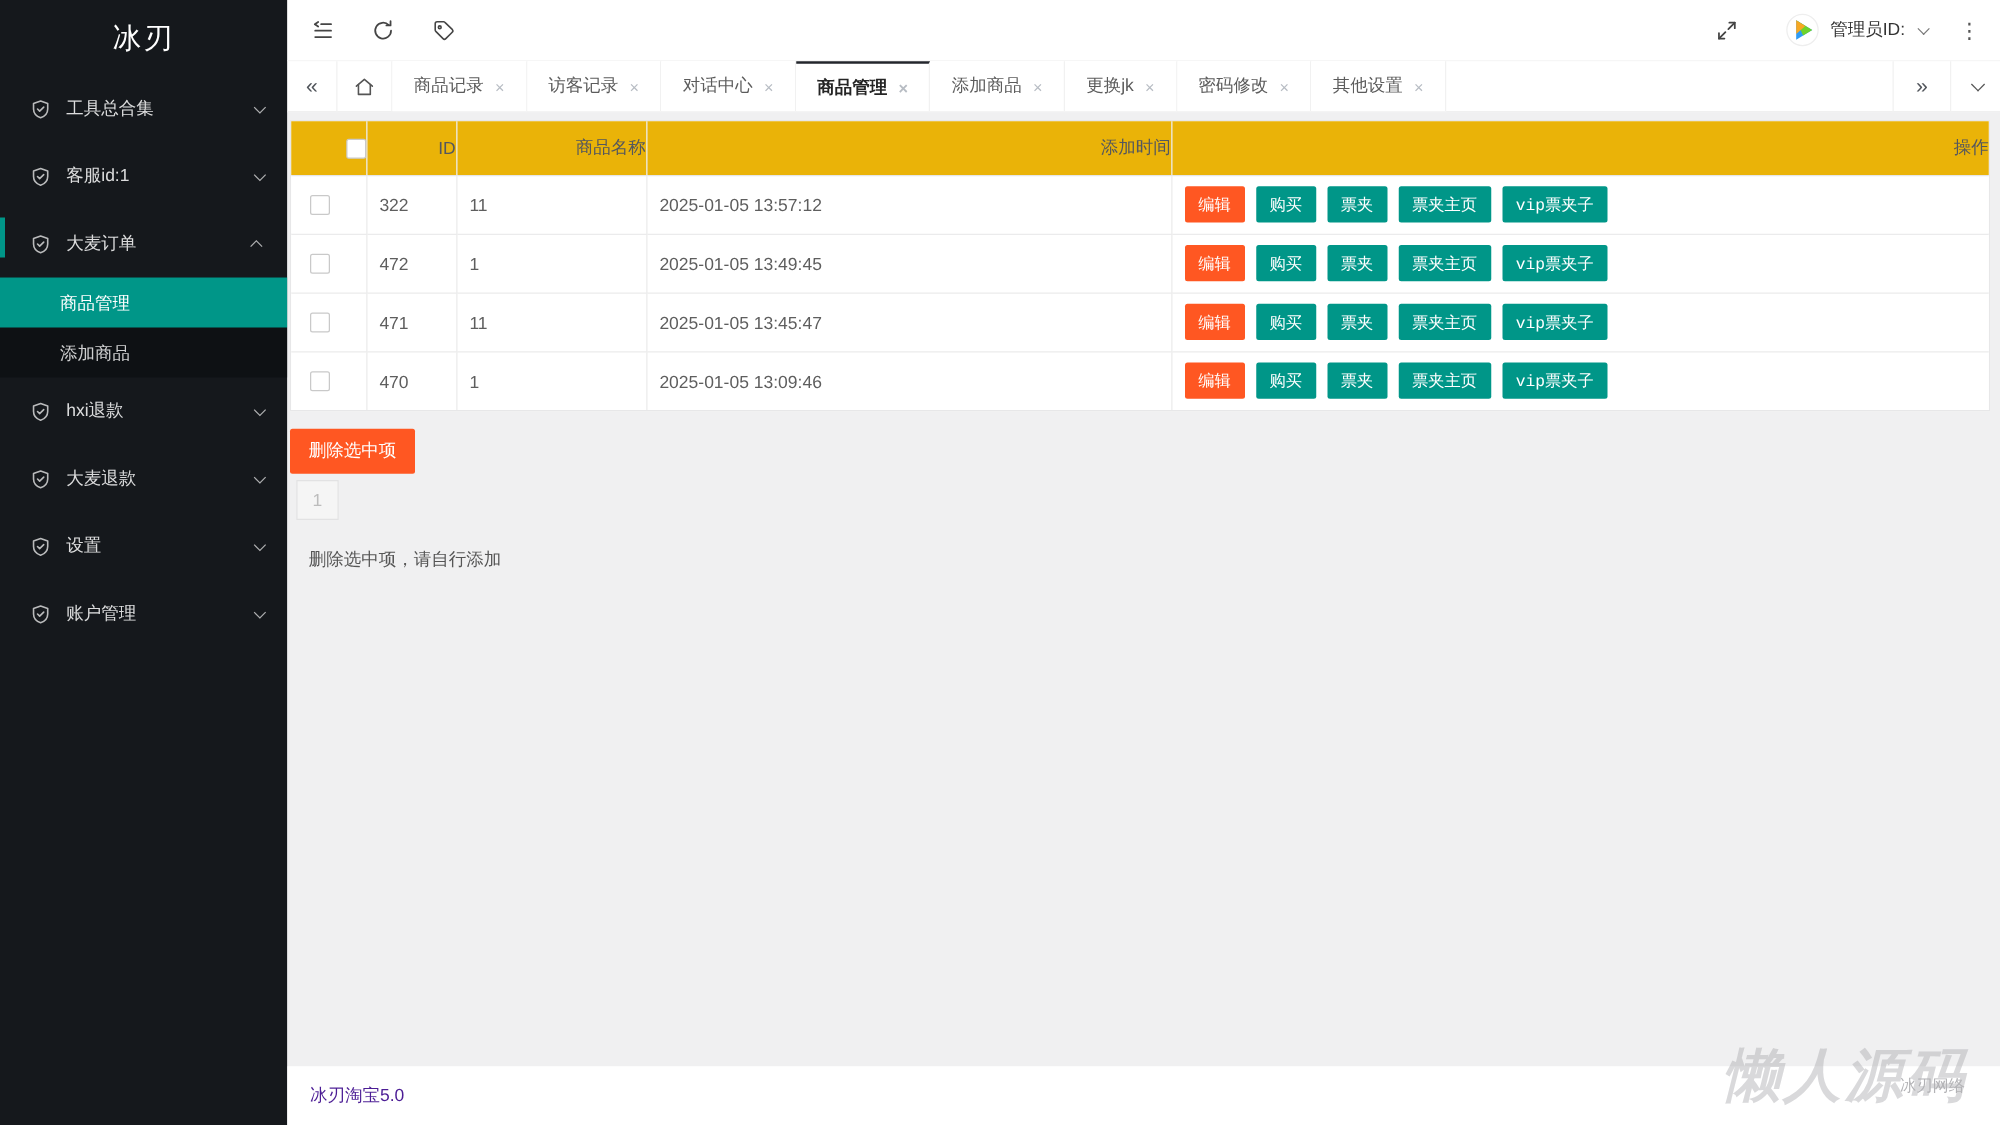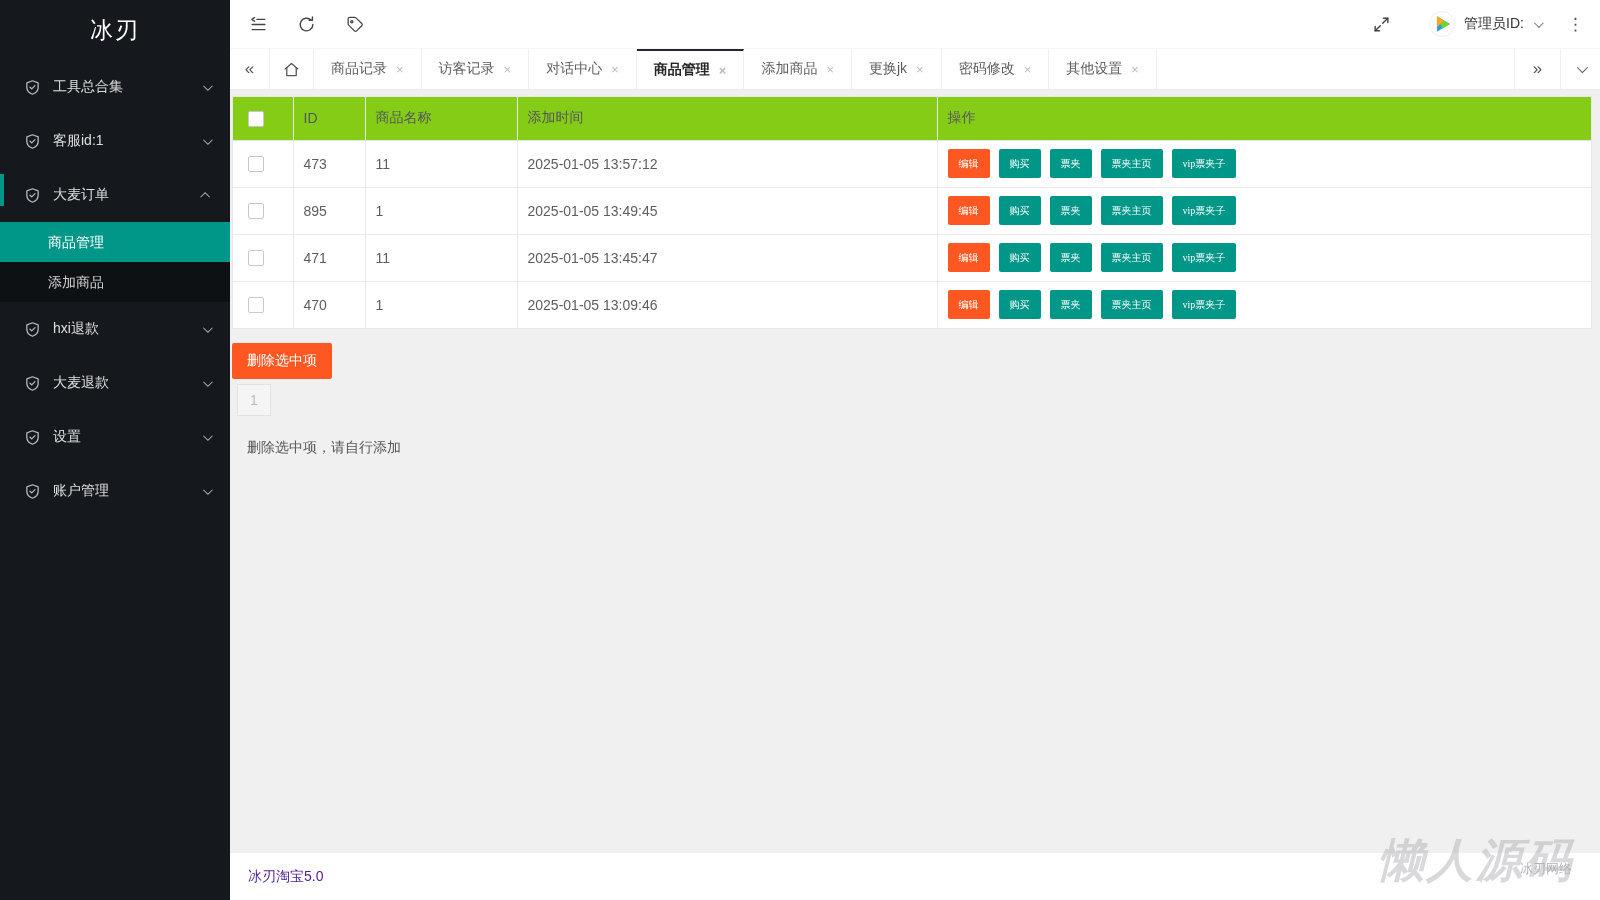--- a/index.html
+++ b/index.html
@@ -48,28 +48,28 @@
   .tab.active .tab-label { font-weight:bold; }
   .tb-spacer { flex:1; }
   .tb-scrollR { width:46px; border-left:1px solid #f1f1f1; font-size:17px; }
   .tb-drop { width:40px; border-left:1px solid #f1f1f1; }
   .tb-drop .chev2 { width:8px; height:8px; border-right:1.6px solid #555; border-bottom:1.6px solid #555; transform:rotate(45deg) translateY(-2px); }
 
   
   .content { flex:1; position:relative; background:#f0f0f1; }
   .panel { margin:6px 8px 0 2px; background:#fff; border:1px solid #e7e7e8; }
   table.grid { width:100%; border-collapse:collapse; table-layout:fixed; }
-  .grid th { height:43px; background:#84cc16; font-weight:normal; color:#54575e; text-align:left; padding-left:10px; border-bottom:1px solid #e6e6e7; border-right:1px solid #ebebec; font-size:14px; }
+  .grid th { height:43px; background:#eab308; font-weight:normal; color:#54575e; text-align:right; padding-left:10px; border-bottom:1px solid #e6e6e7; border-right:1px solid #ebebec; font-size:14px; }
   .grid th:last-child, .grid td:last-child { border-right:none; }
   .grid td { height:47px; border-bottom:1px solid #ebebec; border-right:1px solid #ebebec; padding-left:10px; color:#5e5e5e; font-size:14px; background:#fff; }
   .grid tr:last-child td { border-bottom:none; }
   .c-check { padding-left:15px !important; }
   .cb { width:16px; height:16px; border:1px solid #c9c9c9; border-radius:2px; background:#fff; display:inline-block; cursor:pointer; vertical-align:middle; }
   .btns { display:flex; gap:9px; }
-  .abtn { height:29px; padding:0 11px; border:none; border-radius:2px; color:#fff; font-size:10px; cursor:pointer; font-family:Liberation Serif, serif; }
+  .abtn { height:29px; padding:0 11px; border:none; border-radius:2px; color:#fff; font-size:13px; cursor:pointer; font-family:Liberation Mono, monospace; }
   .abtn.orange { background:#ff5722; }
   .abtn.teal { background:#009688; }
 
   .del-btn { margin:14px 0 0 2px; height:36px; padding:0 15px; background:#ff5722; color:#fff; border:none; border-radius:2px; font-size:14px; cursor:pointer; font-family:inherit; display:block; }
   .page-box { margin:5px 0 0 7px; width:34px; height:32px; background:#f5f5f5; border:1px solid #e2e2e3; color:#bcbcbc; display:flex; align-items:center; justify-content:center; font-size:14px; cursor:default; }
   .empty-text { margin:23px 0 0 17px; color:#565656; font-size:14px; }
 
   .footer { position:absolute; left:0; right:0; bottom:0; height:47px; background:#fff; display:flex; align-items:center; padding-left:18px; color:#4c1d95; font-size:14px; }
   .wm-big { position:absolute; right:26px; bottom:8px; font-size:46px; font-weight:bold; font-style:italic; color:rgba(170,170,176,.45); letter-spacing:3px; white-space:nowrap; pointer-events:none; }
   .wm-small { position:absolute; right:28px; bottom:22px; font-size:13px; color:#b3b3b6; pointer-events:none; }
@@ -282,37 +282,37 @@
               <th class="c-check"><span class="cb"></span></th>
             <th>ID</th>
                 <th>商品名称</th>
                 <th>添加时间</th>
                 <th>操作</th>
               </tr>
           </thead>
           <tbody id="rows">
   <tr>
     <td class="c-check"><span class="cb"></span></td>
-    <td class="c-id">473</td>
+    <td class="c-id">322</td>
     <td class="c-name">11</td>
     <td class="c-time">2025-01-05 13:57:12</td>
     <td class="c-actions">
                   <div class="btns">
                     <button class="abtn orange">编辑</button>
                     <button class="abtn teal">购买</button>
                     <button class="abtn teal">票夹</button>
                     <button class="abtn teal">票夹主页</button>
                     <button class="abtn teal">vip票夹子</button>
                   </div>
                 </td>
   </tr>
 
   <tr>
     <td class="c-check"><span class="cb"></span></td>
-    <td class="c-id">895</td>
+    <td class="c-id">472</td>
     <td class="c-name">1</td>
     <td class="c-time">2025-01-05 13:49:45</td>
     <td class="c-actions">
                   <div class="btns">
                     <button class="abtn orange">编辑</button>
                     <button class="abtn teal">购买</button>
                     <button class="abtn teal">票夹</button>
                     <button class="abtn teal">票夹主页</button>
                     <button class="abtn teal">vip票夹子</button>
                   </div>

